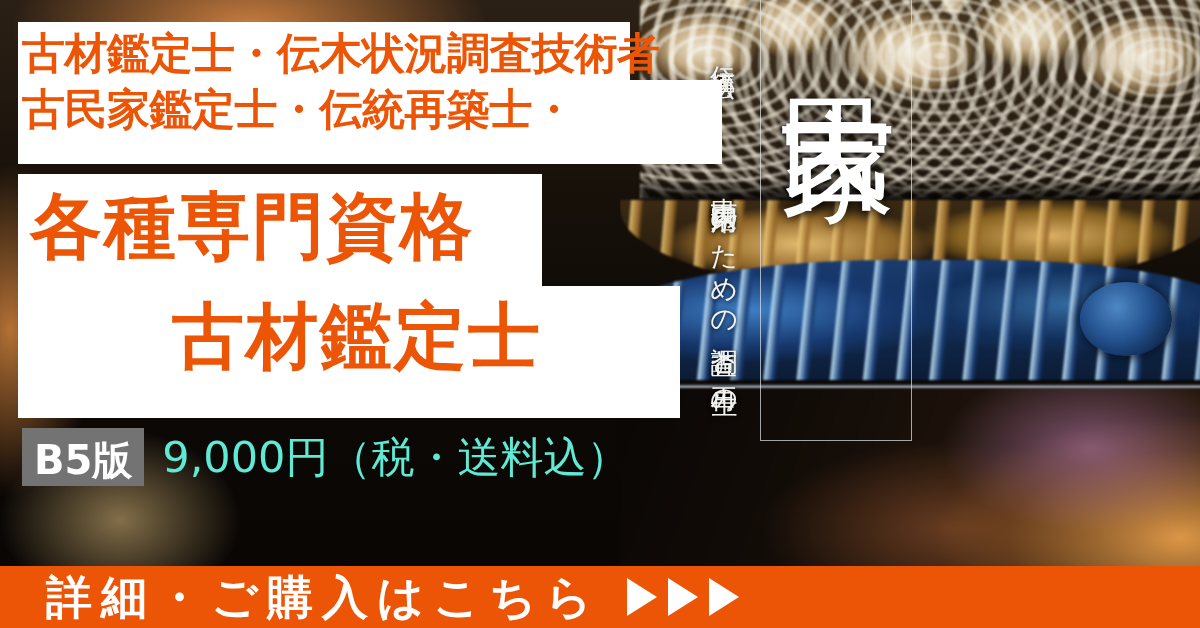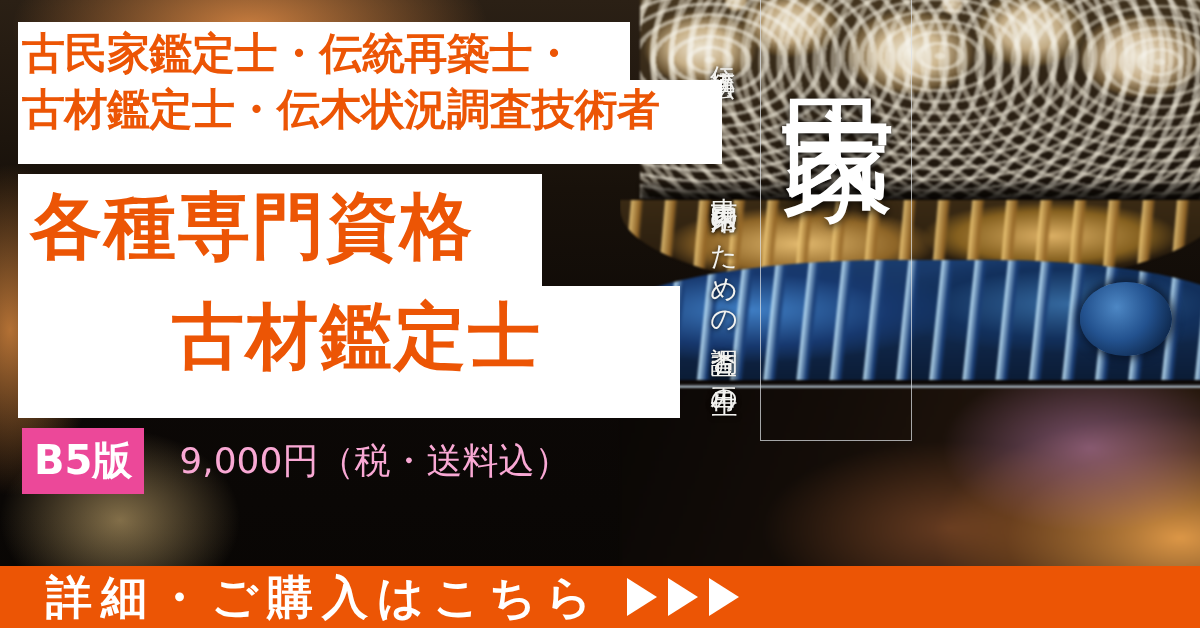--- a/index.html
+++ b/index.html
@@ -163,23 +163,23 @@
     letter-spacing:-0.5px;white-space:nowrap;}
   .headline div{height:56px;}
 
   .bigline{position:absolute;color:#ec5505;font-weight:700;
     font-size:72px;line-height:1;letter-spacing:2px;white-space:nowrap;}
   .bigline-1{left:30px;top:190px;}
   .bigline-2{left:172px;top:300px;}
 
   
   .price-row{position:absolute;left:22px;top:428px;display:flex;align-items:center;gap:18px;}
-  .b5{background:#ec4899;color:#fff;font-weight:700;font-size:40px;
-    line-height:1;padding:12px 12px 14px;letter-spacing:0px;}
-  .price{color:#f9a8d4;font-size:36px;line-height:1;letter-spacing:0px;white-space:nowrap;margin-left:17px;}
+  .b5{background:#737373;color:#fff;font-weight:700;font-size:40px;
+    line-height:1;padding:12px 12px 6px;letter-spacing:0px;}
+  .price{color:#5eead4;font-size:43px;line-height:1;letter-spacing:0px;white-space:nowrap;}
 
   
   .cta{position:absolute;left:0;bottom:0;width:1200px;height:62px;background:#ec5505;
     display:flex;align-items:center;}
   .cta-text{color:#fff;font-weight:700;font-size:46px;line-height:1;
     letter-spacing:9px;margin-left:46px;white-space:nowrap;}
   .arrows{display:flex;align-items:center;gap:11px;margin-left:26px;}
   .arrow{width:0;height:0;border-left:30px solid #fff;
     border-top:19px solid transparent;border-bottom:19px solid transparent;}
 </style>
@@ -208,22 +208,22 @@
 
   <div class="cream"></div>
   <div class="cream-blush"></div>
 
   <div class="wp wp-top"></div>
   <div class="wp wp-top2"></div>
   <div class="wp wp-mid"></div>
   <div class="wp wp-mid2"></div>
 
   <div class="headline">
+    <div>古材鑑定士・伝木状況調査技術者</div>
     <div>古民家鑑定士・伝統再築士・</div>
-    <div>古材鑑定士・伝木状況調査技術者</div>
   </div>
 
   <div class="bigline bigline-1">各種専門資格</div>
   <div class="bigline bigline-2">古材鑑定士</div>
 
   <div class="price-row">
     <span class="b5">B5版</span>
     <span class="price">9,000円（税・送料込）</span>
   </div>
 

